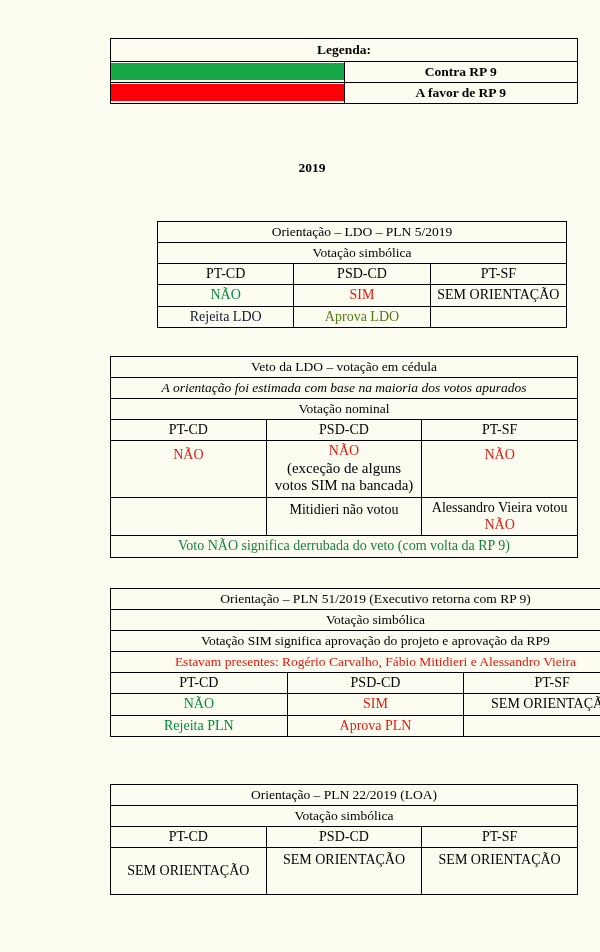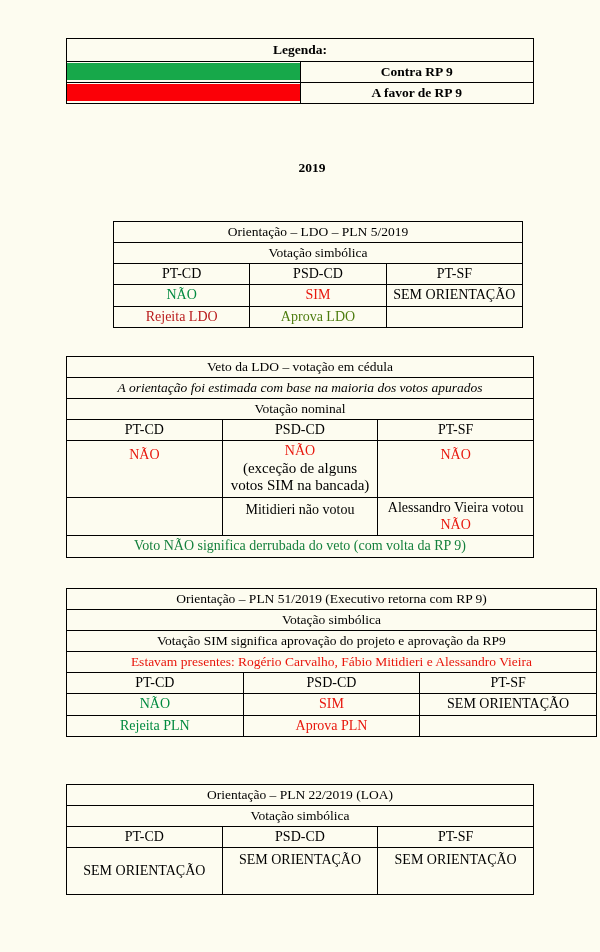--- a/index.html
+++ b/index.html
@@ -18,20 +18,21 @@
   .page {
     position: relative;
     width: 600px;
     height: 952px;
     background: #fdfcf0;
   }
 
   table {
     border-collapse: collapse;
     table-layout: fixed;
+    margin-left: 44px;
   }
   td {
     border: 1px solid #000;
     padding: 2px 4px;
     vertical-align: middle;
     font-size: 13.5px;
     line-height: 1.18;
   }
   .center { text-align: center; }
   .italic { font-style: italic; }
@@ -138,21 +139,21 @@
         <td style="width:33.33%">PT-CD</td>
         <td style="width:33.33%">PSD-CD</td>
         <td style="width:33.34%">PT-SF</td>
       </tr>
       <tr class="val-row">
         <td class="green" style="color: rgb(0, 138, 63);">NÃO</td>
         <td class="red" style="color: rgb(232, 23, 13);">SIM</td>
         <td>SEM ORIENTAÇÃO</td>
       </tr>
       <tr class="val-row">
-        <td class="green" style="color: #b91c1c;">Rejeita LDO</td>
+        <td class="green" style="color: #0f172a;">Rejeita LDO</td>
         <td class="red" style="color: #4d7c0f;">Aprova LDO</td>
         <td></td>
       </tr>
     </tbody>
       </table>
   </div>
 
   <div class="block blk2">
     <table>
       <tbody>

